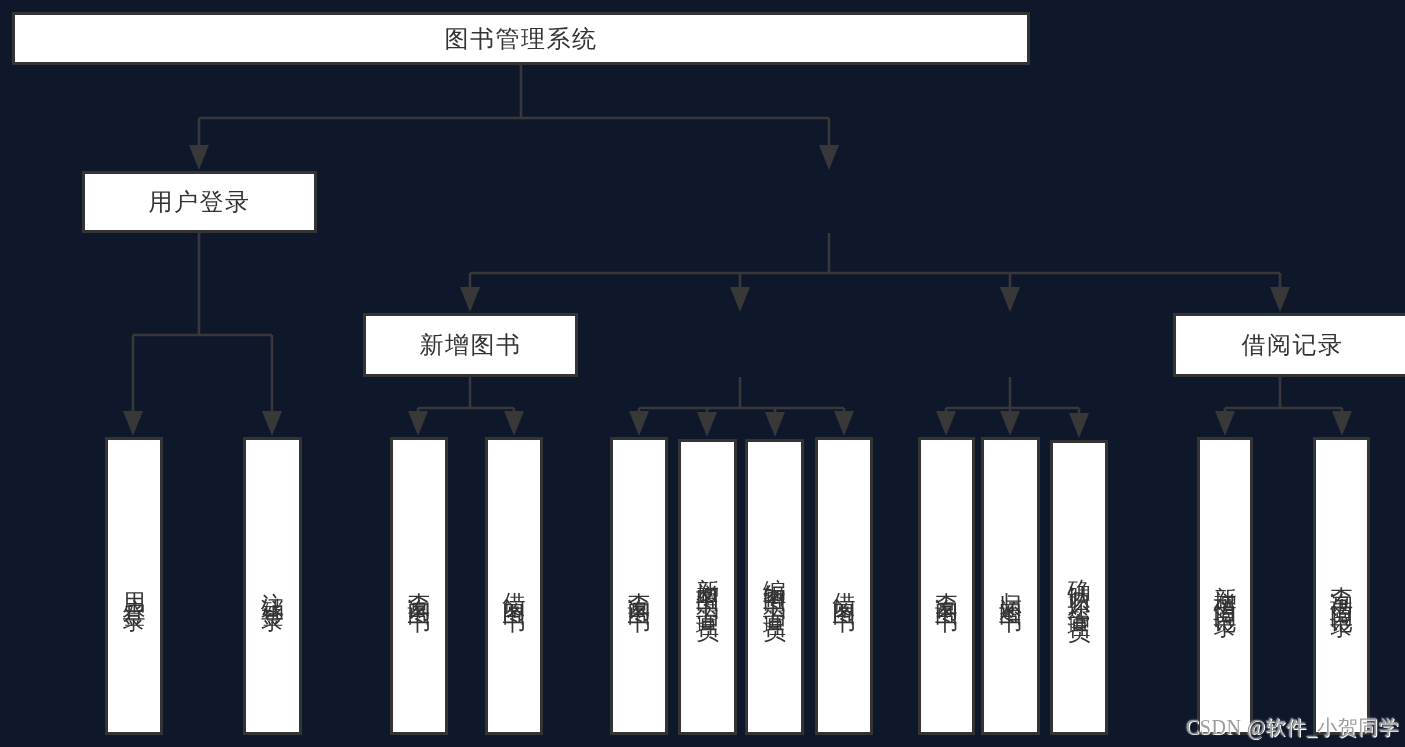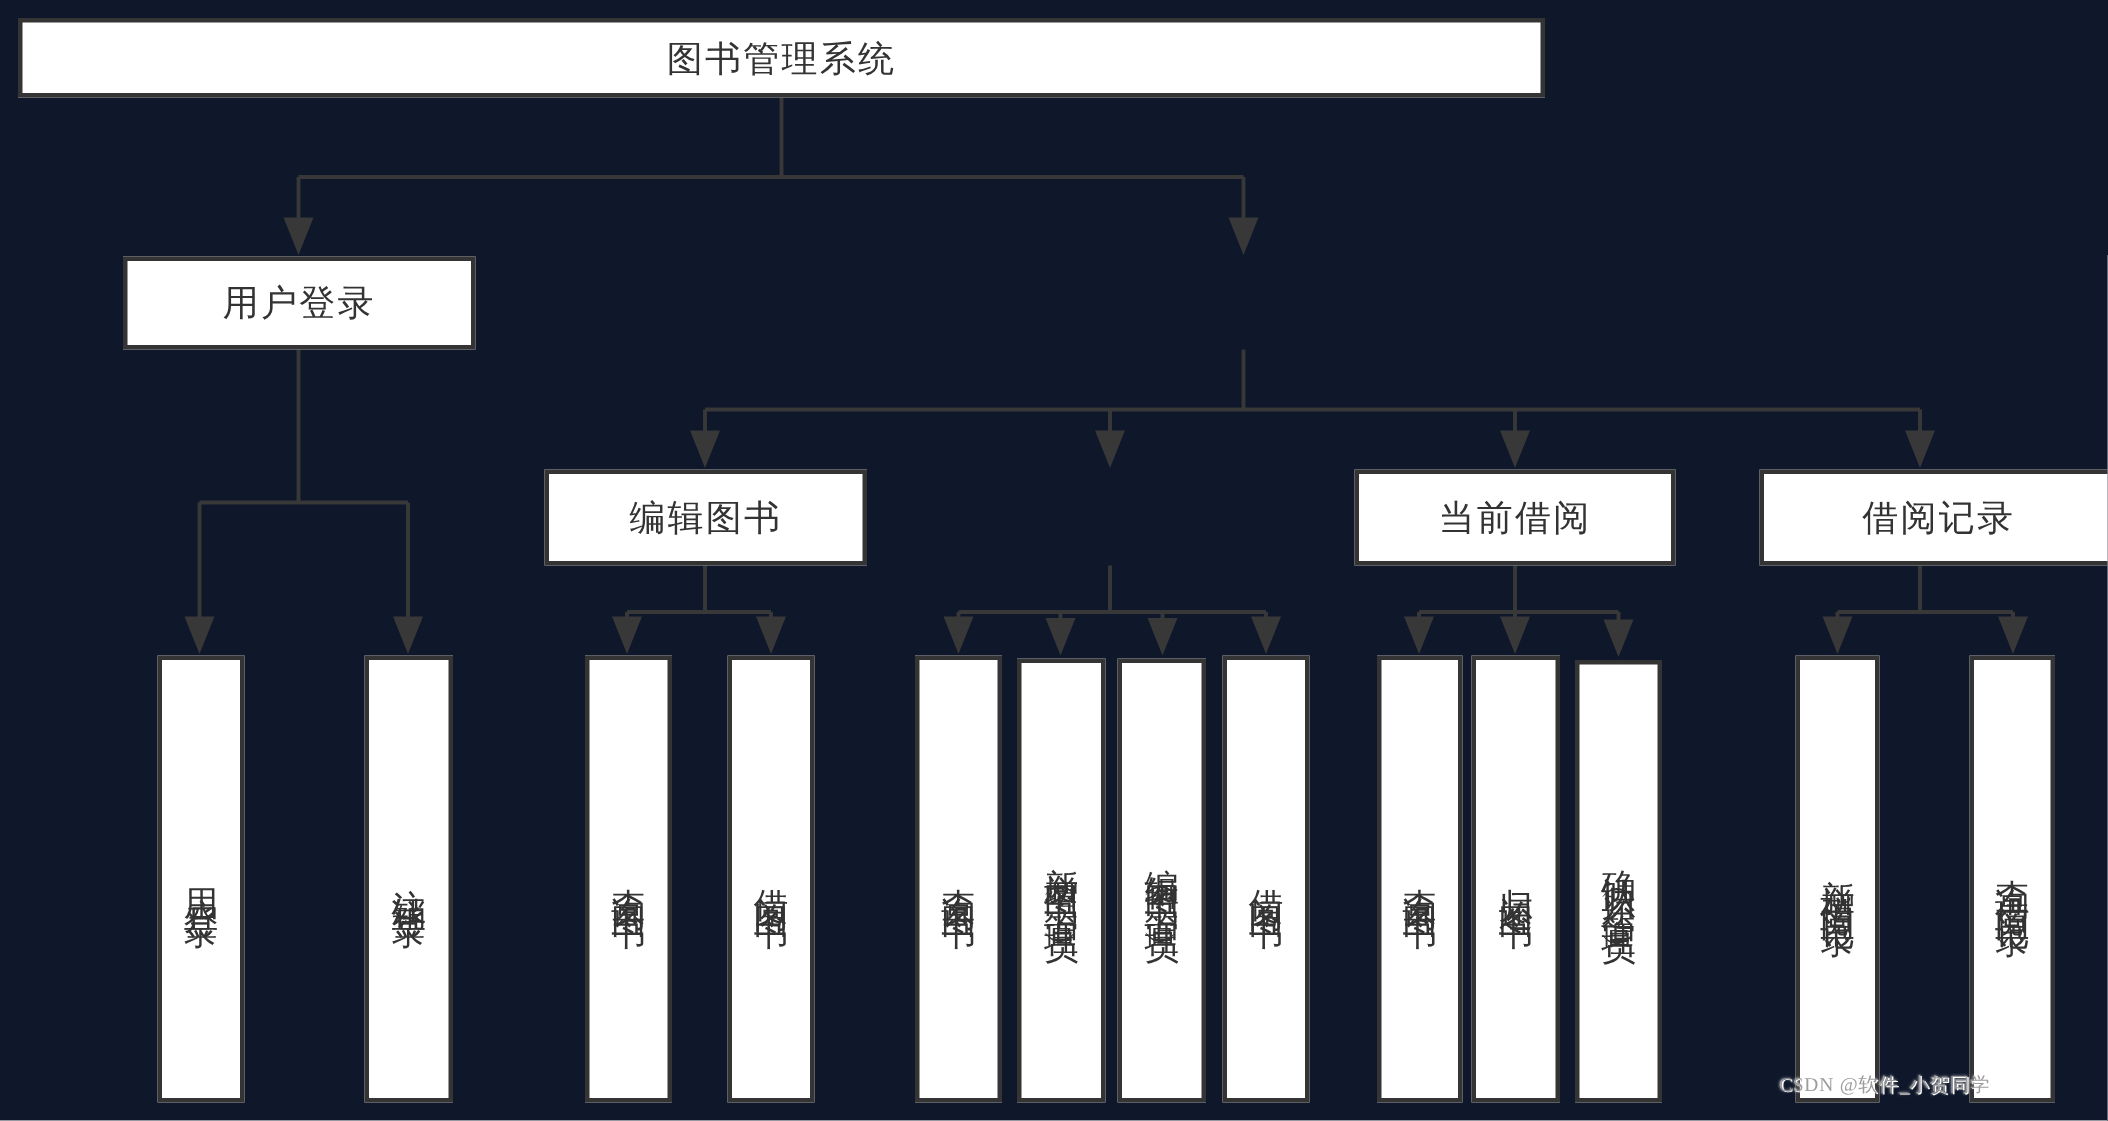--- a/index.html
+++ b/index.html
@@ -15,21 +15,21 @@
     display:flex; align-items:center; justify-content:center;
     color:#333333;
   }
   .h { font-size:24px; letter-spacing:1.5px; white-space:nowrap; }
   .v {
     writing-mode:vertical-rl; text-orientation:mixed;
     font-size:23px; letter-spacing:6px; line-height:1;
   }
   .watermark {
     position:absolute; left:1186px; top:714px;
-    font-size:13px; letter-spacing:0.5px; color:#9c9c9c;
+    font-size:20px; letter-spacing:0.5px; color:#9c9c9c;
     text-shadow:0 0 2px #ffffff, 1px 1px 0 #ffffff;
     white-space:nowrap; z-index:5;
   }
 </style>
 </head>
 <body>
 
 <div class="canvas">
 
   <svg class="connectors" viewBox="0 0 1405 747">
@@ -69,22 +69,21 @@
       <polygon points="1079,438 1069,413 1089,413"></polygon>
       <polygon points="1225,436 1215,411 1235,411"></polygon>
       <polygon points="1342,436 1332,411 1352,411"></polygon>
     </g>
   </svg>
 
   <div class="box h" style="left:12px;top:12px;width:1018px;height:53px">图书管理系统</div>
 
   <div class="box h" style="left:82px;top:171px;width:235px;height:62px">用户登录</div>
 
-  <div class="box h" style="left:363px;top:313px;width:215px;height:64px">编辑图书</div>
-  <div class="box h" style="left:903px;top:313px;width:214px;height:64px">当前借阅</div>
+  <div class="box h" style="left:363px;top:313px;width:215px;height:64px">新增图书</div>
   <div class="box h" style="left:1173px;top:313px;width:239px;height:64px">借阅记录</div>
 
   <div class="box v" style="left:105px;top:437px;width:58px;height:298px">用户登录</div>
   <div class="box v" style="left:243px;top:437px;width:59px;height:298px">注销登录</div>
 
   <div class="box v" style="left:390px;top:437px;width:58px;height:298px">查询图书</div>
   <div class="box v" style="left:485px;top:437px;width:58px;height:298px">借阅图书</div>
 
   <div class="box v" style="left:610px;top:437px;width:58px;height:298px">查询图书</div>
   <div class="box v" style="left:678px;top:439px;width:59px;height:296px">新增图书（管理员）</div>

